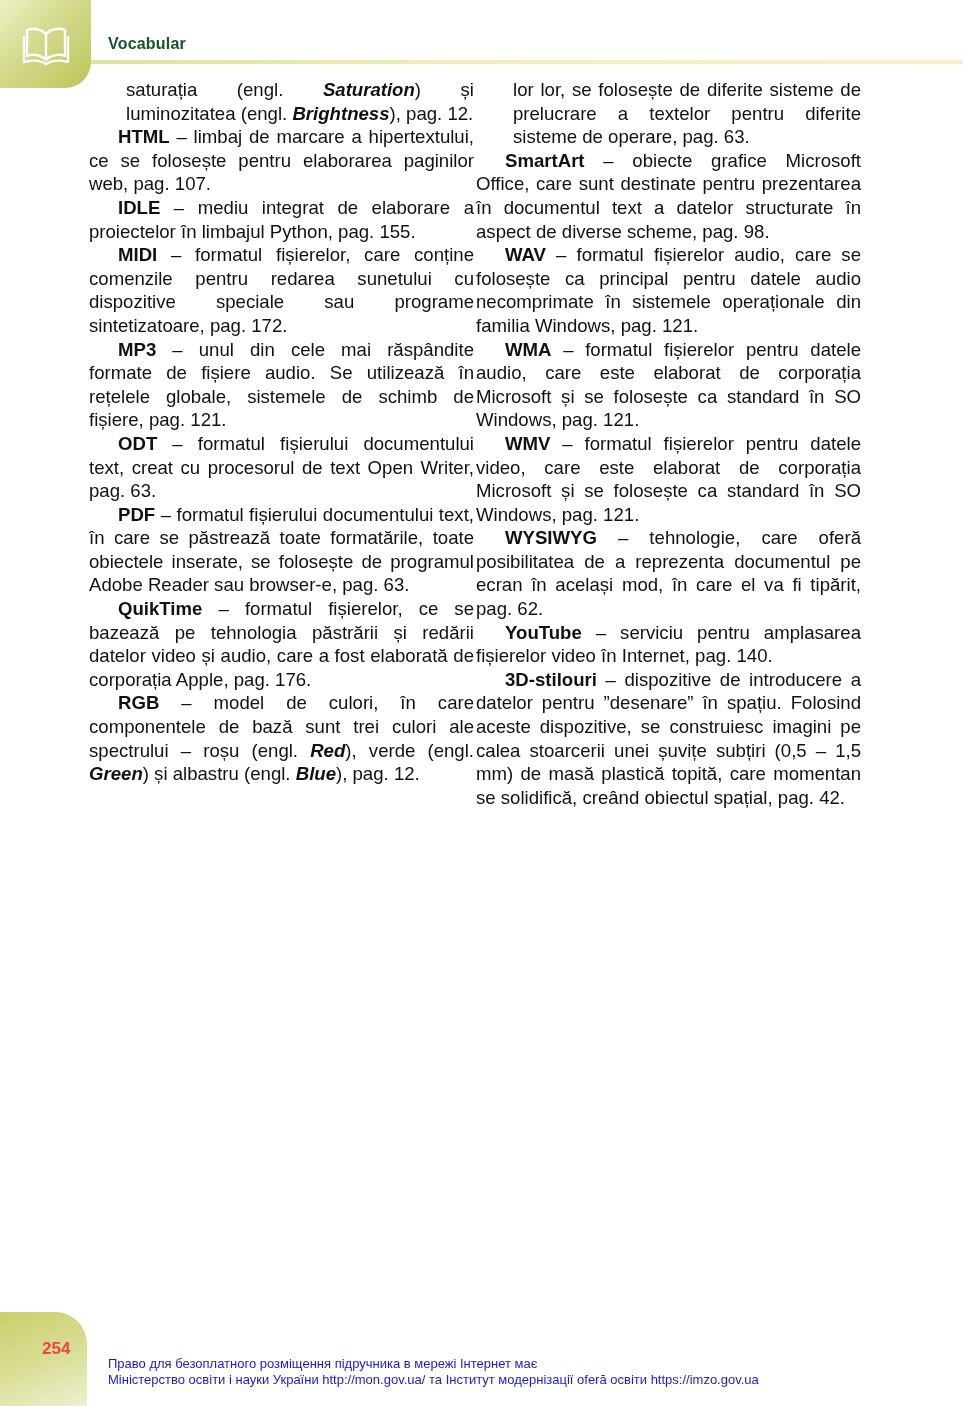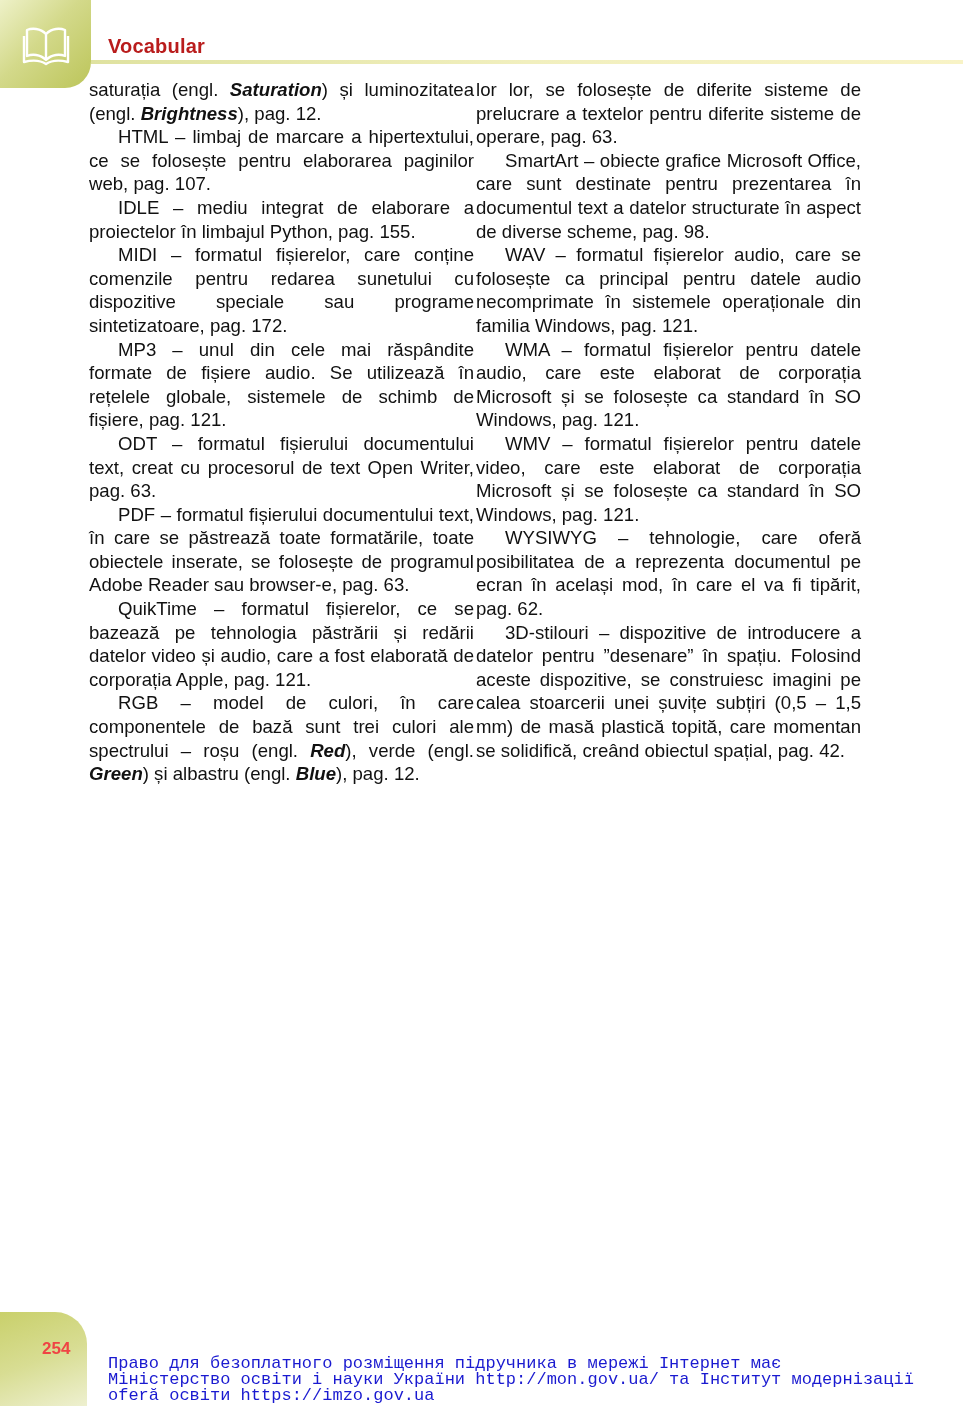--- a/index.html
+++ b/index.html
@@ -7,52 +7,51 @@
            font-family: "Liberation Sans", sans-serif; color: #111; }
 
     .corner-tab {
       position: absolute; left: 0; top: 0; width: 91px; height: 88px;
       background: linear-gradient(135deg, #eef1c8 0%, #d3d98a 45%, #bcc55a 100%);
       border-bottom-right-radius: 26px;
     }
     .corner-tab svg { position: absolute; left: 22px; top: 24px; }
 
     .header-title {
-      position: absolute; left: 108px; top: 35px; font-size: 20px; font-weight: bold;
-      color: #b91c1c; letter-spacing: 0.2px;
+      position: absolute; left: 108px; top: 35px; font-size: 16px; font-weight: bold;
+      color: #14532d; letter-spacing: 0.2px;
     }
     .header-rule {
       position: absolute; left: 91px; right: 0; top: 60px; height: 4px;
       background: linear-gradient(90deg, #dfe2a0 0%, #f1efbe 50%, #f8f3c6 100%);
     }
 
     .column {
       position: absolute; top: 78px; width: 385px;
       font-size: 18.6px; line-height: 23.6px; text-align: justify;
     }
     .col-left { left: 89px; }
     .col-right { left: 476px; }
 
     .entry { margin: 0; text-indent: 29px; hyphens: manual; }
-    .entry.cont { text-indent: 0; }
-    .term { font-weight: normal; }
+    .entry.cont { text-indent: 0; margin-left: 37px; }
+    .term { font-weight: bold; }
     .em { font-weight: bold; font-style: italic; }
 
     .footer-tab {
       position: absolute; left: 0; top: 1312px; width: 87px; height: 94px;
       background: linear-gradient(160deg, #c9d06b 0%, #d8dd93 50%, #eef0d0 100%);
       border-top-right-radius: 32px;
     }
     .page-number {
       position: absolute; left: 42px; top: 1339px; font-size: 17px; font-weight: bold; color: #ef4444;
     }
     .footer-note {
-      position: absolute; left: 108px; top: 1356px; font-size: 17px; line-height: 16px;
+      position: absolute; left: 108px; top: 1356px; font-size: 13px; line-height: 16px;
       color: #1a1ad0;
-      font-family: Liberation Mono, monospace;
     }
   </style>
 </head>
 <body>
 
 <div class="corner-tab">
   <svg width="48" height="42" viewBox="0 0 48 42" fill="none" stroke="#ffffff" stroke-width="2.4" stroke-linejoin="round">
     <path d="M24 10 C18 4, 10 4, 5 6 L5 32 C10 30, 18 30, 24 36 C30 30, 38 30, 43 32 L43 6 C38 4, 30 4, 24 10 Z"></path>
     <path d="M24 10 L24 36"></path>
     <path d="M2 12 L2 38 C10 36, 18 36, 24 40 C30 36, 38 36, 46 38 L46 12"></path>
@@ -62,30 +61,31 @@
 <div class="header-rule"></div>
 
 <div class="column col-left" id="col-left">
     <p class="entry cont"><span>saturația (engl. </span><span class="em">Saturation</span><span>) și luminozitatea (engl. </span><span class="em">Brightness</span><span>), pag. 12.</span></p>
     <p class="entry"><span class="term">HTML</span><span> – limbaj de marcare a hipertextului, ce se folosește pentru elaborarea paginilor web, pag. 107.</span></p>
     <p class="entry"><span class="term">IDLE</span><span> – mediu integrat de elaborare a proiectelor în limbajul Python, pag. 155.</span></p>
     <p class="entry"><span class="term">MIDI</span><span> – formatul fișierelor, care conține comenzile pentru redarea sunetului cu dispozitive speciale sau programe sintetizatoare, pag. 172.</span></p>
     <p class="entry"><span class="term">MP3</span><span> – unul din cele mai răspândite formate de fișiere audio. Se utilizează în rețelele globale, sistemele de schimb de fișiere, pag. 121.</span></p>
     <p class="entry"><span class="term">ODT</span><span> – formatul fișierului documentului text, creat cu procesorul de text Open Writer, pag. 63.</span></p>
     <p class="entry"><span class="term">PDF</span><span> – formatul fișierului documentului text, în care se păstrează toate formatările, toate obiectele inserate, se folosește de programul Adobe Reader sau browser-e, pag. 63.</span></p>
-    <p class="entry"><span class="term">QuikTime</span><span> – formatul fișierelor, ce se bazează pe tehnologia păstrării și redării datelor video și audio, care a fost elaborată de corporația Apple, pag. 121.</span></p>
+    <p class="entry"><span class="term">QuikTime</span><span> – formatul fișierelor, ce se bazează pe tehnologia păstrării și redării datelor video și audio, care a fost elaborată de corporația Apple, pag. 176.</span></p>
     <p class="entry"><span class="term">RGB</span><span> – model de culori, în care componentele de bază sunt trei culori ale spectrului – roșu (engl. </span><span class="em">Red</span><span>), verde (engl. </span><span class="em">Green</span><span>) și albastru (engl. </span><span class="em">Blue</span><span>), pag. 12.</span></p>
   </div>
 <div class="column col-right" id="col-right">
     <p class="entry cont"><span>lor lor, se folosește de diferite sisteme de prelucrare a textelor pentru diferite sisteme de operare, pag. 63.</span></p>
     <p class="entry"><span class="term">SmartArt</span><span> – obiecte grafice Microsoft Office, care sunt destinate pentru prezentarea în documentul text a datelor structurate în aspect de diverse scheme, pag. 98.</span></p>
     <p class="entry"><span class="term">WAV</span><span> – formatul fișierelor audio, care se folosește ca principal pentru datele audio necomprimate în sistemele operaționale din familia Windows, pag. 121.</span></p>
     <p class="entry"><span class="term">WMA</span><span> – formatul fișierelor pentru datele audio, care este elaborat de corporația Microsoft și se folosește ca standard în SO Windows, pag. 121.</span></p>
     <p class="entry"><span class="term">WMV</span><span> – formatul fișierelor pentru datele video, care este elaborat de corporația Microsoft și se folosește ca standard în SO Windows, pag. 121.</span></p>
     <p class="entry"><span class="term">WYSIWYG</span><span> – tehnologie, care oferă posibilitatea de a reprezenta documentul pe ecran în același mod, în care el va fi tipărit, pag. 62.</span></p>
+    <p class="entry"><span class="term">YouTube</span><span> – serviciu pentru amplasarea fișierelor video în Internet, pag. 140.</span></p>
     <p class="entry"><span class="term">3D-stilouri</span><span> – dispozitive de introducere a datelor pentru ”desenare” în spațiu. Folosind aceste dispozitive, se construiesc imagini pe calea stoarcerii unei șuvițe subțiri (0,5 – 1,5 mm) de masă plastică topită, care momentan se solidifică, creând obiectul spațial, pag. 42.</span></p>
   </div>
 
 <div class="footer-tab"></div>
 <div class="page-number">254</div>
 <div class="footer-note">
   <div>Право для безоплатного розміщення підручника в мережі Інтернет має</div>
   <div>Міністерство освіти і науки України http://mon.gov.ua/ та Інститут модернізації oferă освіти https://imzo.gov.ua</div>
 </div>
 

